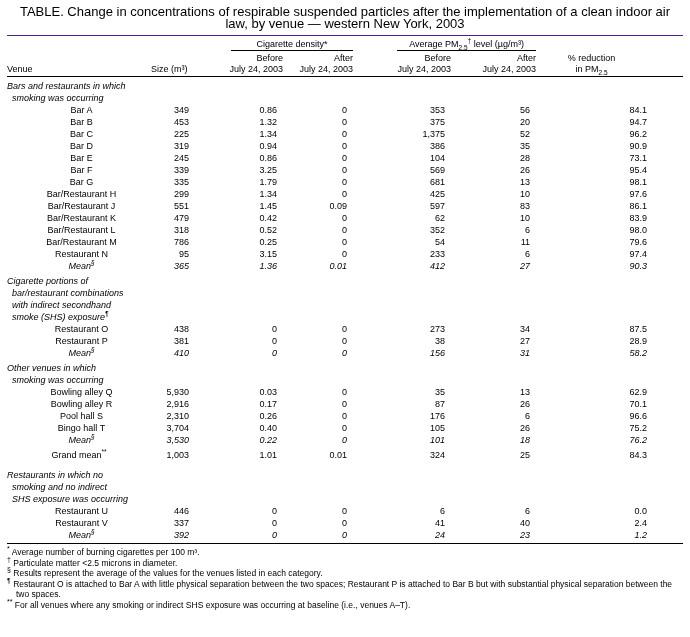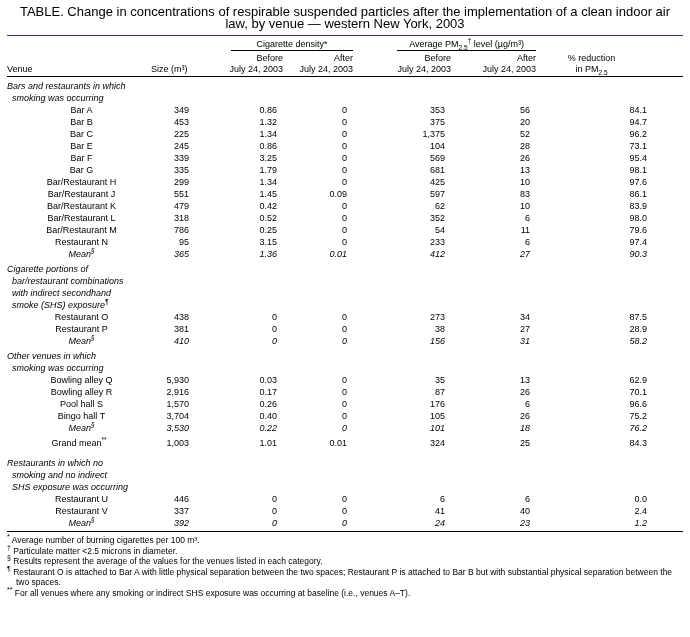--- a/index.html
+++ b/index.html
@@ -134,20 +134,29 @@
         <tr class="data-row">
           <td class="venue">Bar C</td>
           <td class="num c0">225</td>
           <td class="num c1">1.34</td>
           <td class="num c2">0</td>
           <td class="num c3">1,375</td>
           <td class="num c4">52</td>
           <td class="num c5">96.2</td>
         </tr>
         <tr class="data-row">
+          <td class="venue">Bar D</td>
+          <td class="num c0">319</td>
+          <td class="num c1">0.94</td>
+          <td class="num c2">0</td>
+          <td class="num c3">386</td>
+          <td class="num c4">35</td>
+          <td class="num c5">90.9</td>
+        </tr>
+        <tr class="data-row">
           <td class="venue">Bar E</td>
           <td class="num c0">245</td>
           <td class="num c1">0.86</td>
           <td class="num c2">0</td>
           <td class="num c3">104</td>
           <td class="num c4">28</td>
           <td class="num c5">73.1</td>
         </tr>
         <tr class="data-row">
           <td class="venue">Bar F</td>
@@ -284,21 +293,21 @@
           <td class="venue">Bowling alley R</td>
           <td class="num c0">2,916</td>
           <td class="num c1">0.17</td>
           <td class="num c2">0</td>
           <td class="num c3">87</td>
           <td class="num c4">26</td>
           <td class="num c5">70.1</td>
         </tr>
         <tr class="data-row">
           <td class="venue">Pool hall S</td>
-          <td class="num c0">1,570</td>
+          <td class="num c0">2,310</td>
           <td class="num c1">0.26</td>
           <td class="num c2">0</td>
           <td class="num c3">176</td>
           <td class="num c4">6</td>
           <td class="num c5">96.6</td>
         </tr>
         <tr class="data-row">
           <td class="venue">Bingo hall T</td>
           <td class="num c0">3,704</td>
           <td class="num c1">0.40</td>

